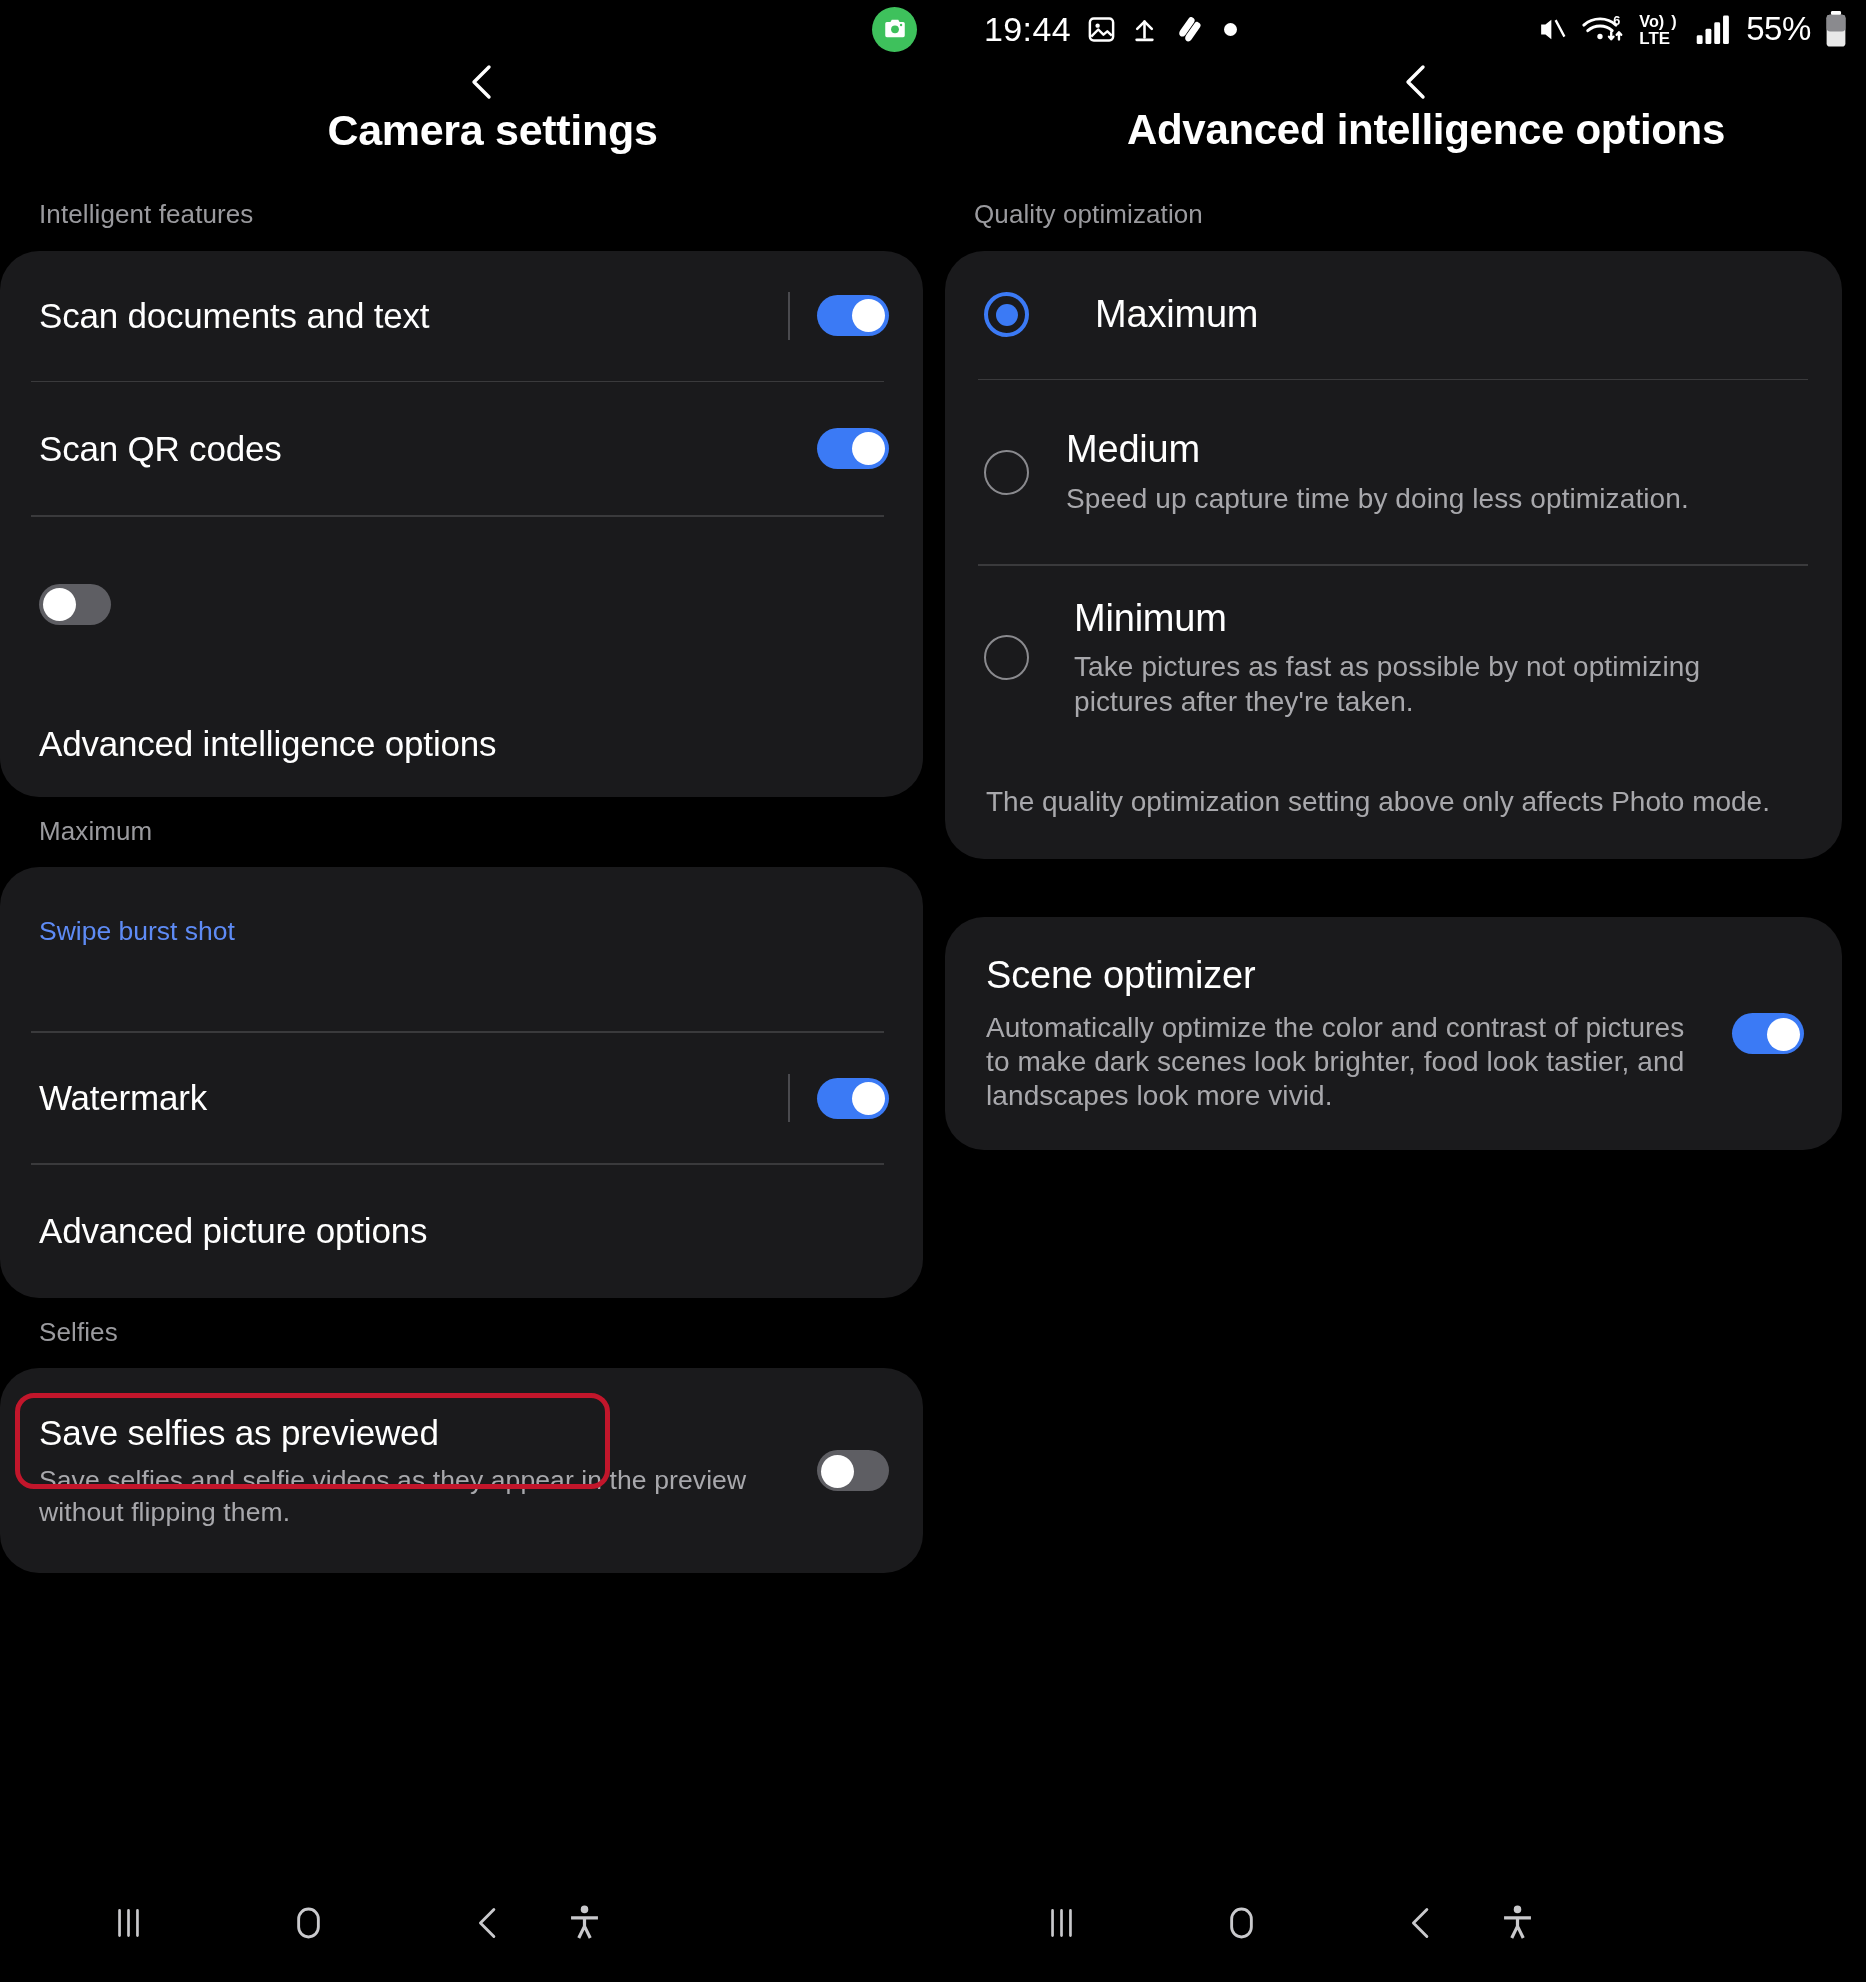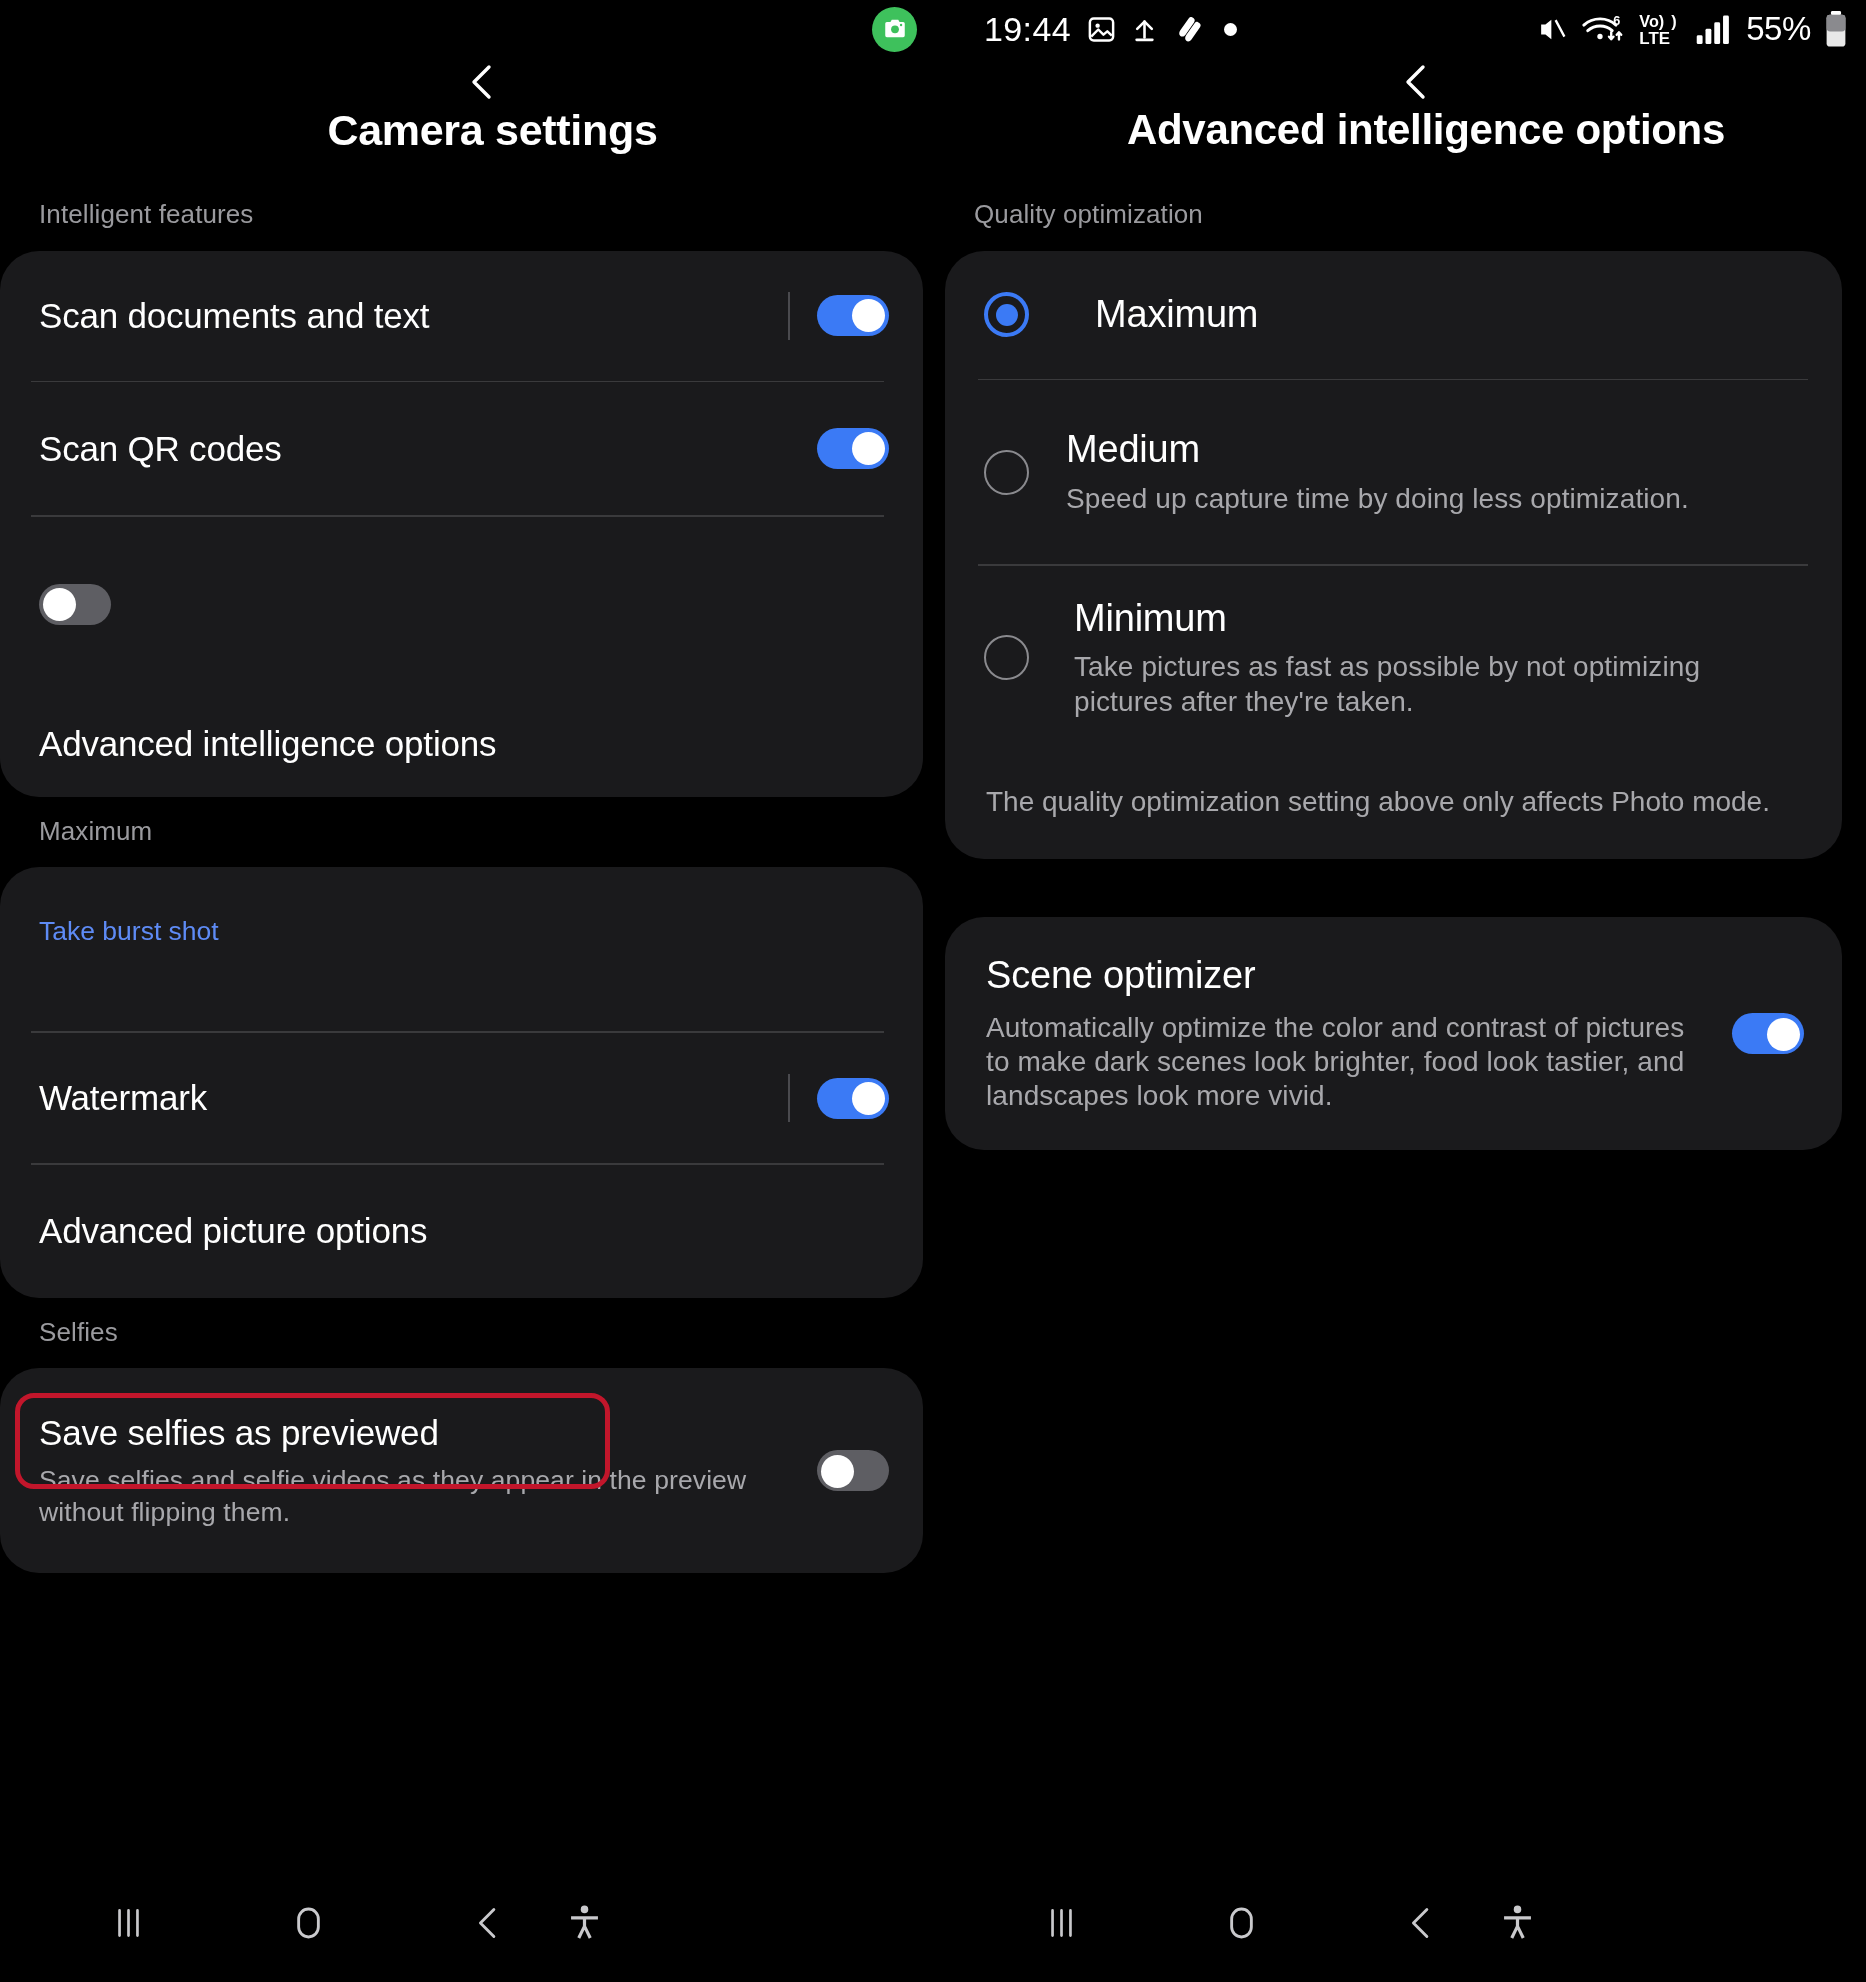--- a/index.html
+++ b/index.html
@@ -244,21 +244,21 @@
         </div>
       </div>
     </div>
 
     <div class="section-head">Maximum</div>
 
     <div class="card">
 
       <div class="row" style="height:164px; align-items:flex-start; padding-top:38px">
         <div class="row-text">
-          <div class="row-value">Take burst shot</div>
+          <div class="row-value">Swipe burst shot</div>
         </div>
       </div>
 
       <div class="divider"></div>
 
       <div class="row" style="height:130px">
         <div class="row-text">
           <div class="row-title">Watermark</div>
         </div>
         <div class="tog-sep"></div>

